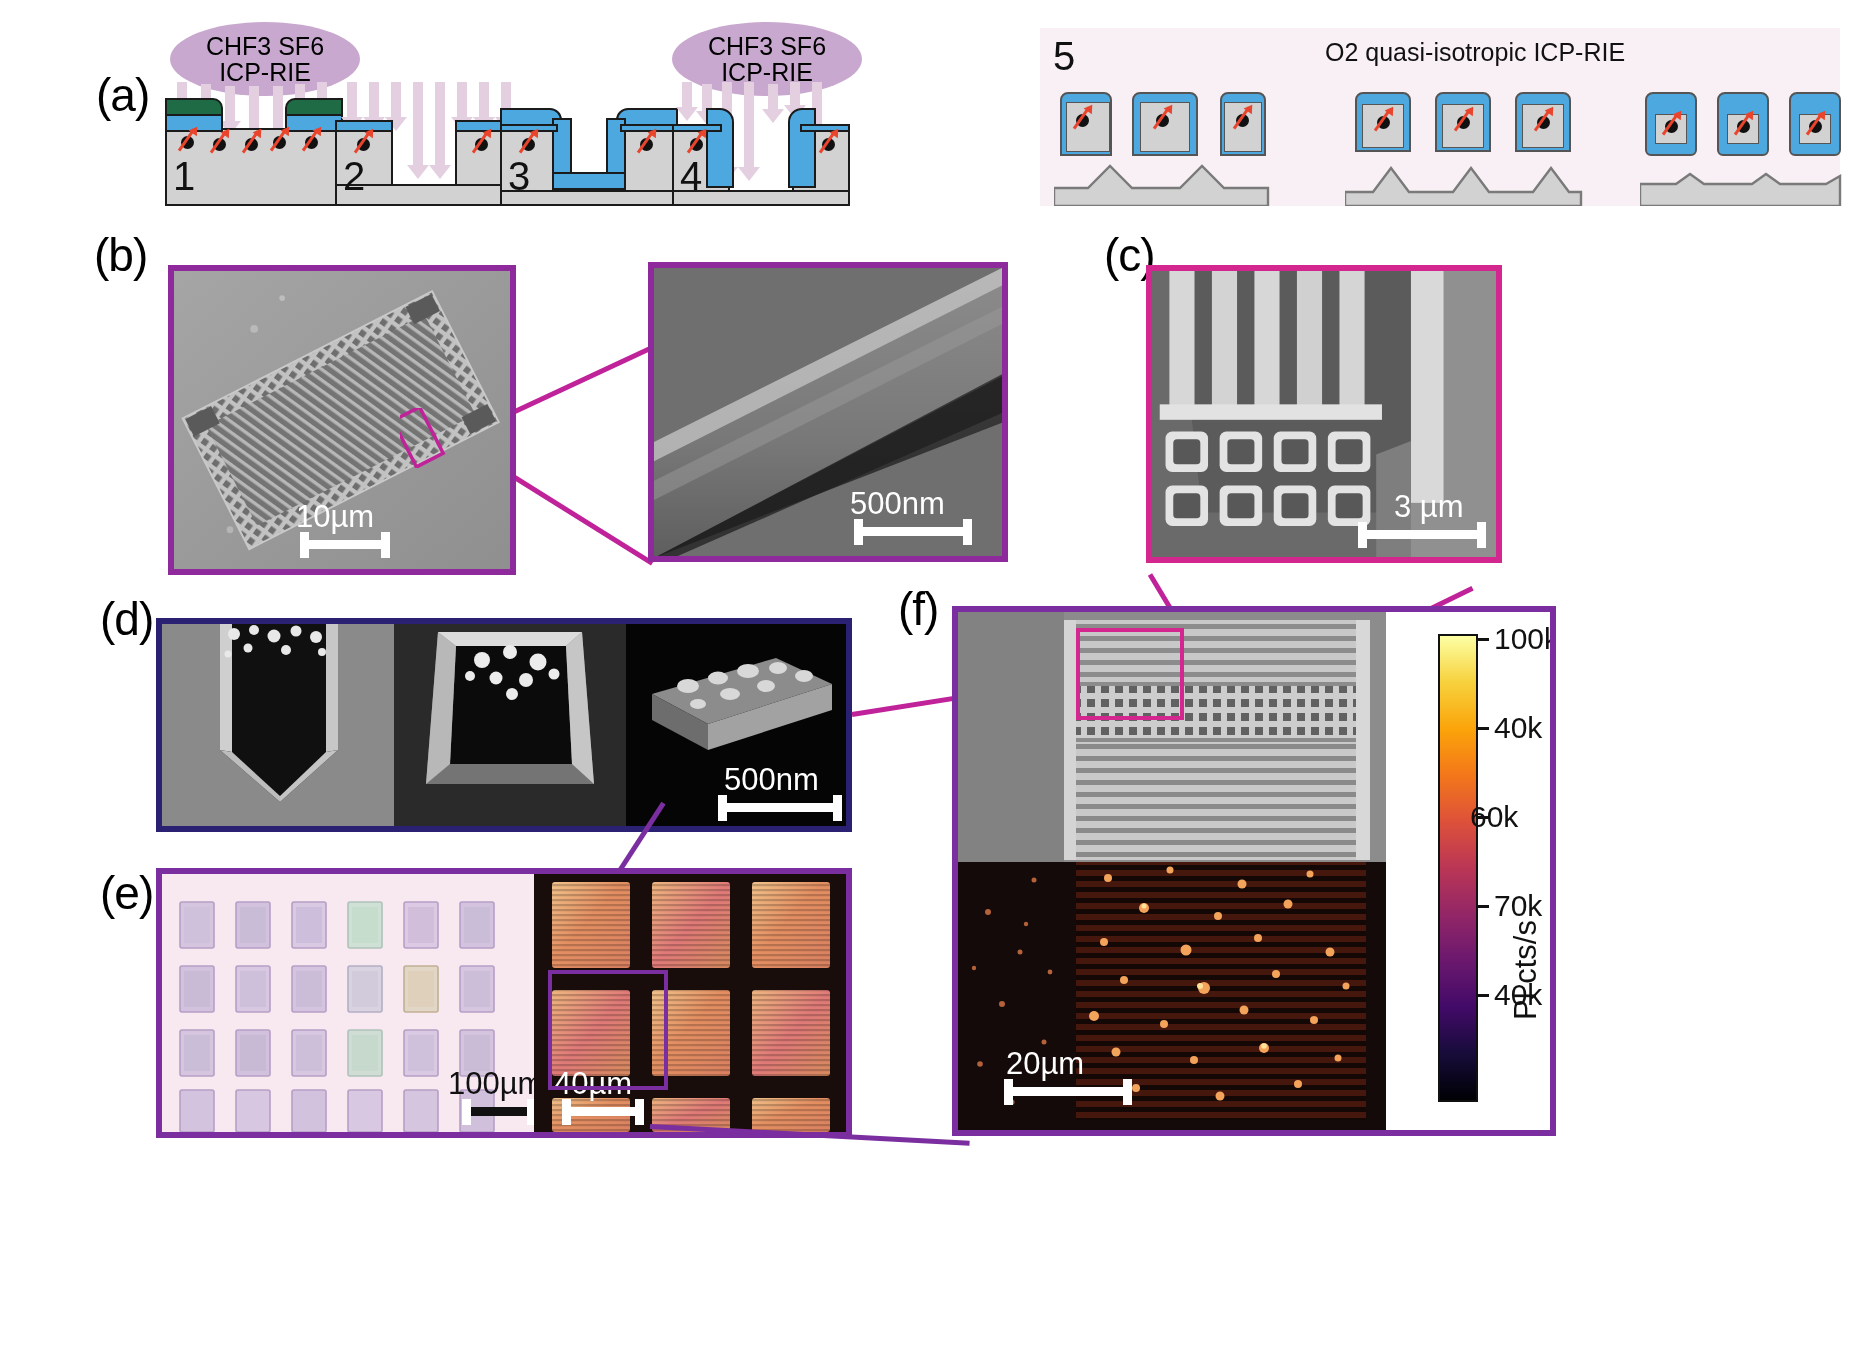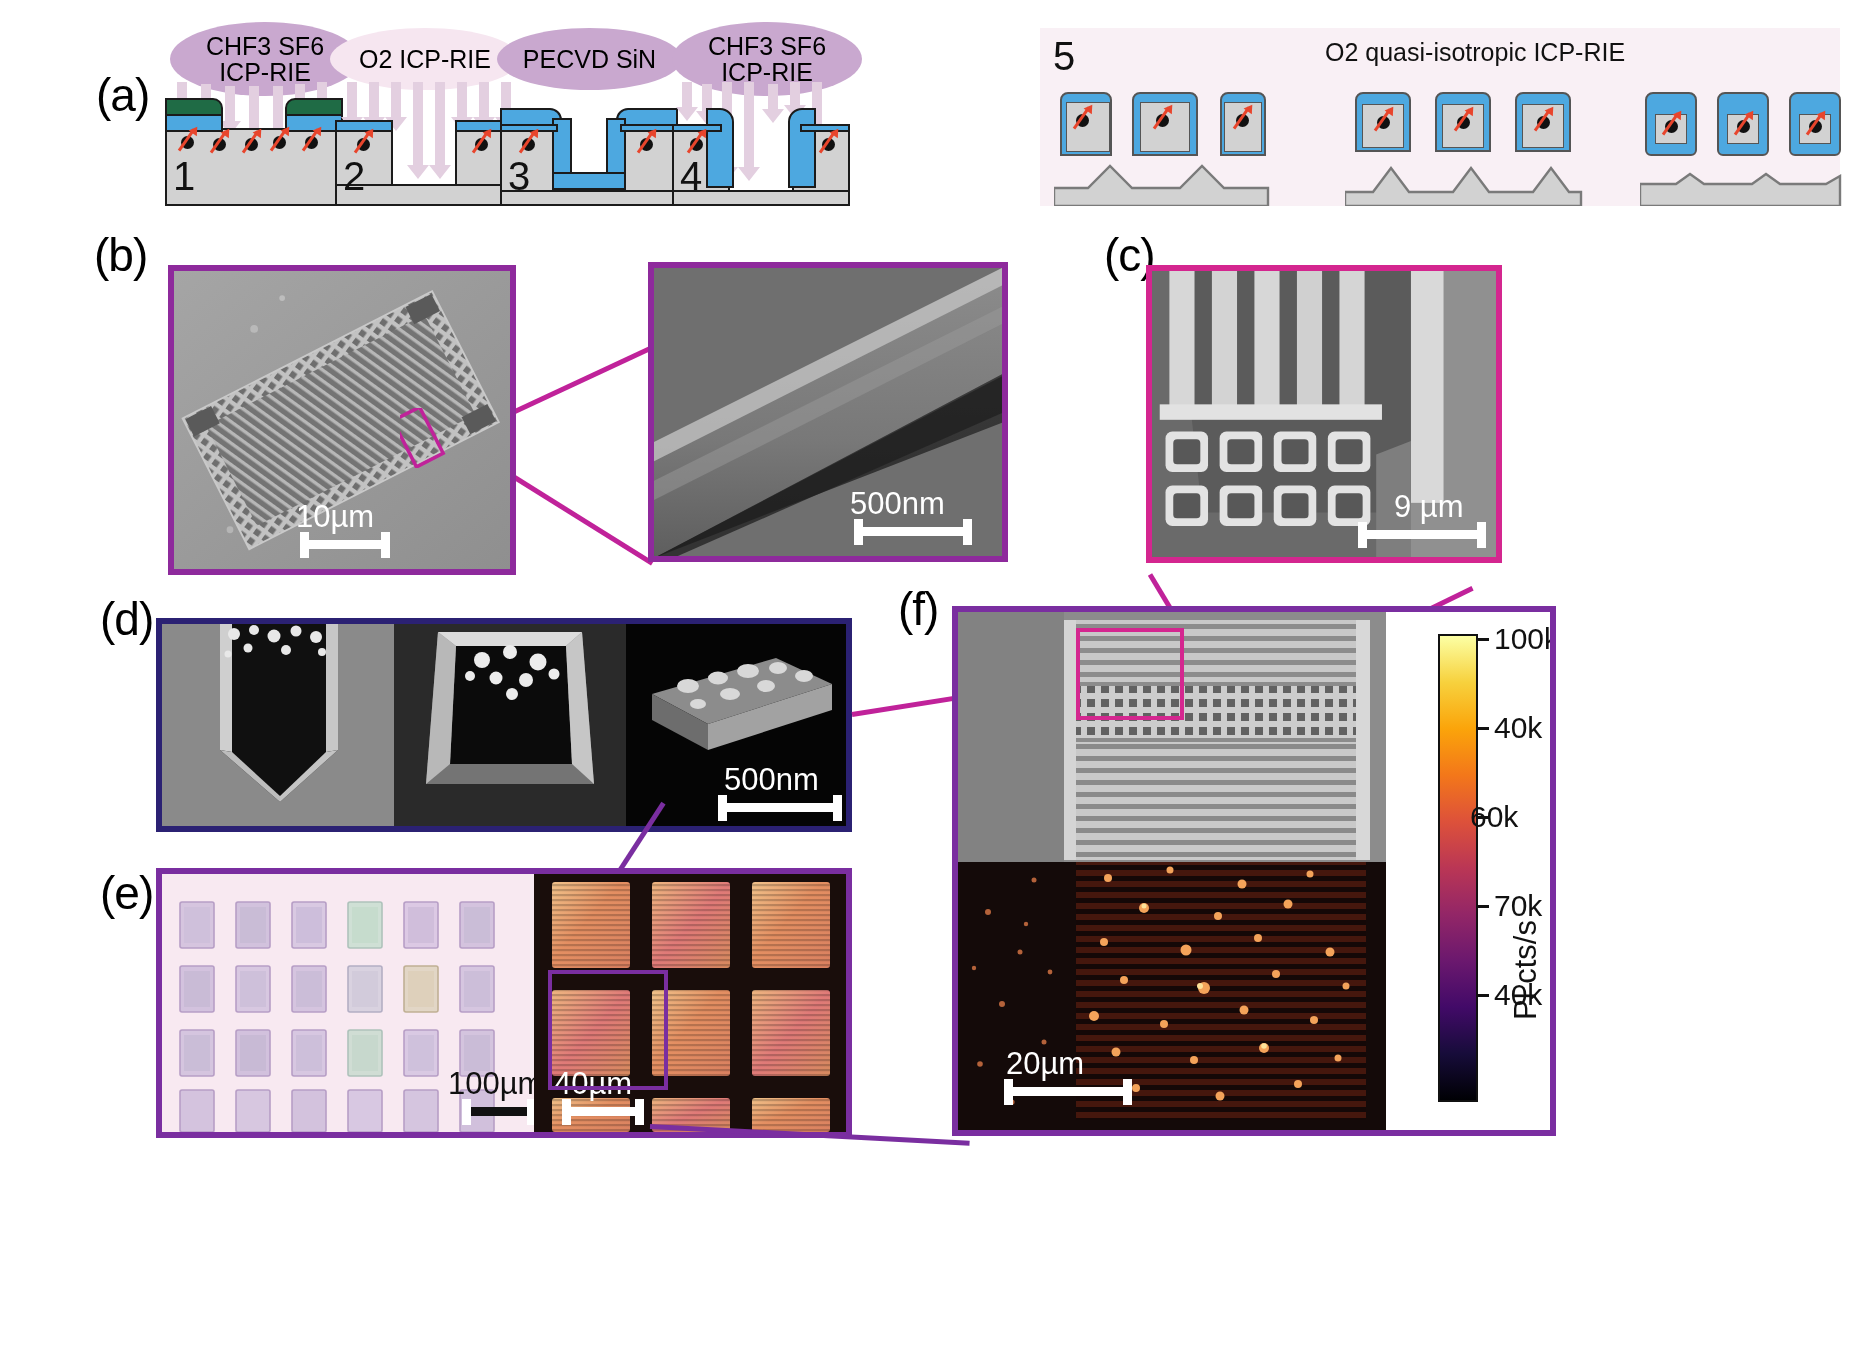--- a/index.html
+++ b/index.html
@@ -181,45 +181,39 @@
     <div class="green" style="left:0px; top:18px; width:58px; height:18px; border-radius:0 10px 0 0;"></div>
     <div class="green" style="left:120px; top:18px; width:58px; height:18px; border-radius:10px 0 0 0;"></div>
     <div class="nv" style="left:16px; top:56px;"></div>
     <div class="nv" style="left:48px; top:58px;"></div>
     <div class="nv" style="left:80px; top:58px;"></div>
     <div class="nv" style="left:108px; top:56px;"></div>
     <div class="nv" style="left:140px; top:56px;"></div>
     <div class="stepnum" style="left:8px; top:74px;">1</div>
   </div>
 
-  <div class="bubble light" style="left:330px; top:28px; width:190px; height:62px;">
-    <span>O2 ICP-RIE</span>
-  </div>
   <div class="proc" style="left:335px; top:80px; width:180px; height:125px;">
     <div class="arrow" style="left:12px; top:2px; height:36px;"></div>
     <div class="arrow" style="left:34px; top:2px; height:36px;"></div>
     <div class="arrow" style="left:56px; top:2px; height:36px;"></div>
     <div class="arrow" style="left:78px; top:2px; height:84px;"></div>
     <div class="arrow" style="left:100px; top:2px; height:84px;"></div>
     <div class="arrow" style="left:122px; top:2px; height:36px;"></div>
     <div class="arrow" style="left:144px; top:2px; height:36px;"></div>
     <div class="arrow" style="left:166px; top:2px; height:36px;"></div>
     <div class="sub" style="left:0px; top:48px; width:58px; height:78px;"></div>
     <div class="sub" style="left:120px; top:48px; width:58px; height:78px;"></div>
     <div class="sub" style="left:0px; top:104px; width:178px; height:22px;"></div>
     <div class="blue" style="left:0px; top:40px; width:58px; height:12px;"></div>
     <div class="blue" style="left:120px; top:40px; width:58px; height:12px;"></div>
     <div class="nv" style="left:22px; top:58px;"></div>
     <div class="nv" style="left:140px; top:58px;"></div>
     <div class="stepnum" style="left:8px; top:74px;">2</div>
   </div>
 
-  <div class="bubble dark" style="left:497px; top:28px; width:185px; height:62px;">
-    <span>PECVD SiN</span>
-  </div>
   <div class="proc" style="left:500px; top:80px; width:180px; height:125px;">
     <div class="sub" style="left:0px; top:48px; width:58px; height:78px;"></div>
     <div class="sub" style="left:120px; top:48px; width:58px; height:78px;"></div>
     <div class="sub" style="left:0px; top:110px; width:178px; height:16px;"></div>
     <div class="blue" style="left:0px; top:28px; width:62px; height:22px; border-radius:0 12px 0 0;"></div>
     <div class="blue" style="left:116px; top:28px; width:62px; height:22px; border-radius:12px 0 0 0;"></div>
     <div class="blue" style="left:52px; top:38px; width:20px; height:70px;"></div>
     <div class="blue" style="left:106px; top:38px; width:20px; height:70px;"></div>
     <div class="blue" style="left:52px; top:92px; width:74px; height:18px;"></div>
     <div class="blue" style="left:0px; top:44px; width:58px; height:8px;"></div>
@@ -408,21 +402,21 @@
         <rect x="78" y="230" width="28" height="26" rx="4"></rect>
         <rect x="134" y="230" width="28" height="26" rx="4"></rect>
         <rect x="190" y="230" width="28" height="26" rx="4"></rect>
       </g>
 
       <rect x="268" y="0" width="34" height="240" fill="#d9d9d9"></rect>
       <polygon points="302,0 356,0 356,298 250,298 268,240 302,240" fill="#909090"></polygon>
       <polygon points="232,190 268,176 268,298 232,298" fill="#7e7e7e"></polygon>
     </svg>
     <div class="scalebar" style="left:206px; bottom:18px; width:128px;"></div>
-    <div class="scaletext" style="left:242px; bottom:32px;">9 µm</div>
+    <div class="scaletext" style="left:242px; bottom:32px;">3 µm</div>
   </div>
 
   <div class="connector" style="left:1150px; top:572px; width:350px; transform:rotate(59deg);"></div>
   <div class="connector" style="left:1140px; top:748px; width:370px; transform:rotate(-26deg);"></div>
 
   <div class="panel-label" style="left:100px; top:592px;">(d)</div>
 
   <div class="imgframe" style="left:156px; top:618px; width:696px; height:214px; border:6px solid #2b2173; background:#000;">
 
     <svg style="position:absolute;left:0;top:0;width:232px;height:202px;" viewBox="0 0 232 202" preserveAspectRatio="none">

